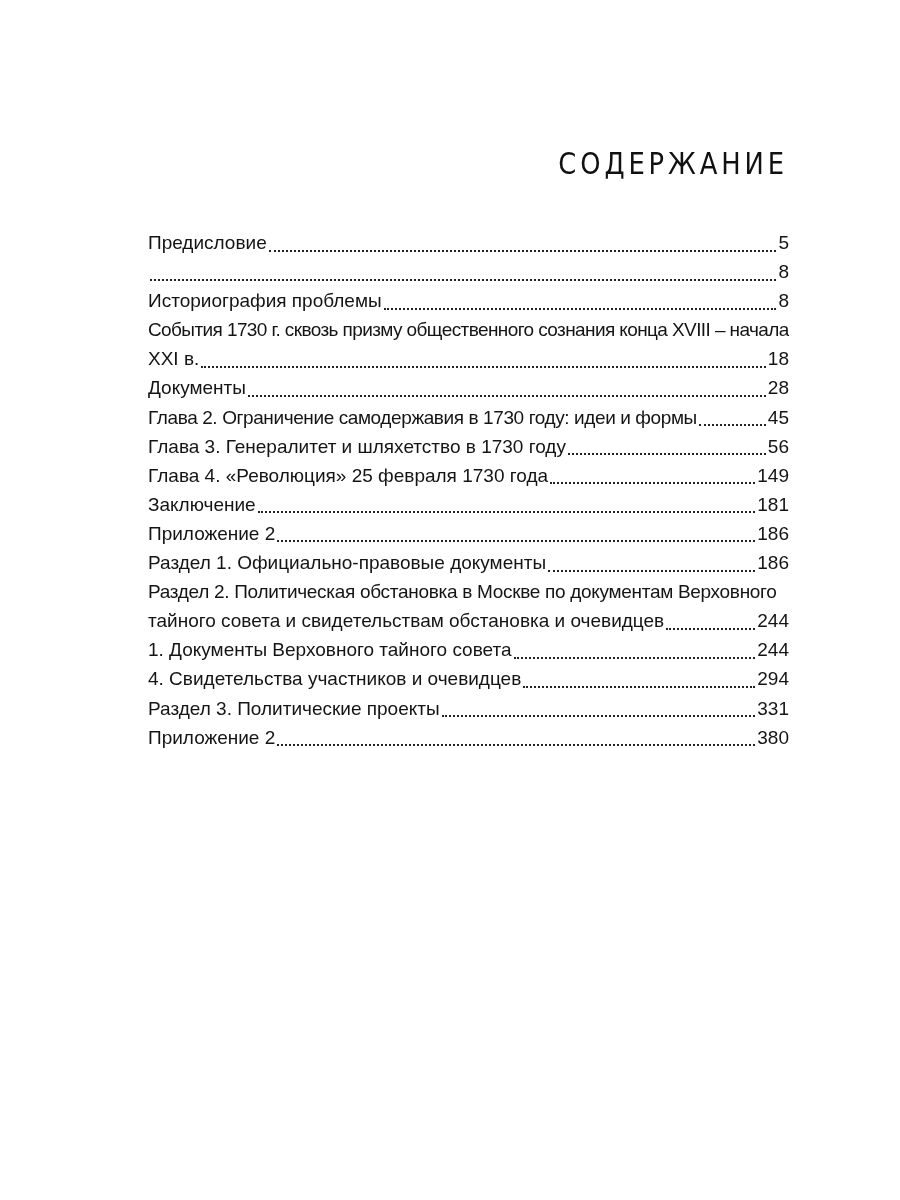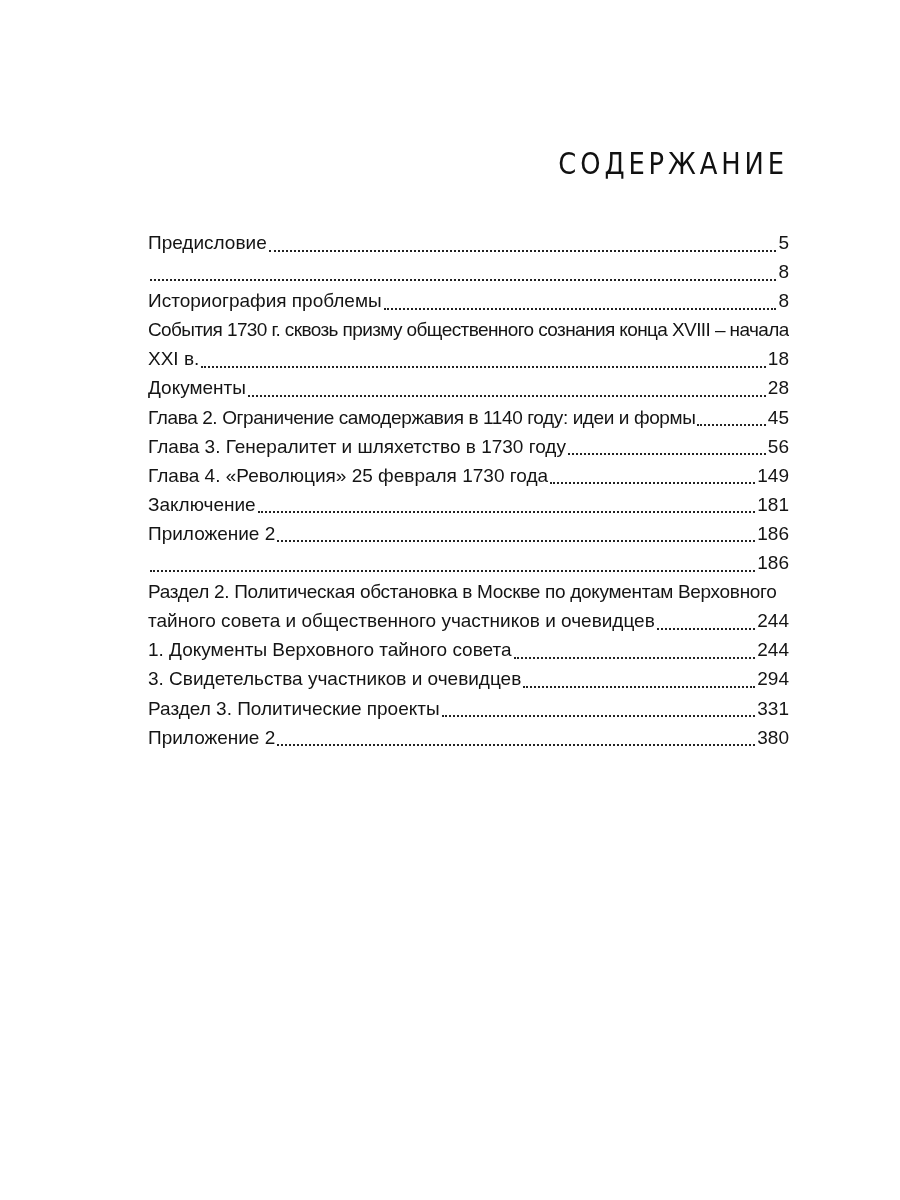--- a/index.html
+++ b/index.html
@@ -95,21 +95,21 @@
     <span class="page">18</span>
   </div>
 
   <div class="toc-row">
     <span class="label">Документы</span>
     <span class="leader"></span>
     <span class="page">28</span>
   </div>
 
   <div class="toc-row">
-    <span class="label" style="letter-spacing:-0.4px;">Глава 2. Ограничение самодержавия в 1140 году: идеи и формы</span>
+    <span class="label" style="letter-spacing:-0.4px;">Глава 2. Ограничение самодержавия в 1730 году: идеи и формы</span>
     <span class="leader"></span>
     <span class="page">45</span>
   </div>
 
   <div class="toc-row">
     <span class="label">Глава 3. Генералитет и шляхетство в 1730 году</span>
     <span class="leader"></span>
     <span class="page">56</span>
   </div>
 
@@ -125,41 +125,42 @@
     <span class="page">181</span>
   </div>
 
   <div class="toc-row">
     <span class="label">Приложение 2</span>
     <span class="leader"></span>
     <span class="page">186</span>
   </div>
 
   <div class="toc-row">
+    <span class="label">Раздел 1. Официально-правовые документы</span>
     <span class="leader"></span>
     <span class="page">186</span>
   </div>
 
   <div class="toc-row">
     <span class="label" style="letter-spacing:-0.3px;">Раздел 2. Политическая обстановка в Москве по документам Верховного</span>
   </div>
   <div class="toc-row">
-    <span class="label">тайного совета и общественного участников и очевидцев</span>
+    <span class="label">тайного совета и свидетельствам обстановка и очевидцев</span>
     <span class="leader"></span>
     <span class="page">244</span>
   </div>
 
   <div class="toc-row">
     <span class="label">1. Документы Верховного тайного совета</span>
     <span class="leader"></span>
     <span class="page">244</span>
   </div>
 
   <div class="toc-row">
-    <span class="label">3. Свидетельства участников и очевидцев</span>
+    <span class="label">4. Свидетельства участников и очевидцев</span>
     <span class="leader"></span>
     <span class="page">294</span>
   </div>
 
   <div class="toc-row">
     <span class="label">Раздел 3. Политические проекты</span>
     <span class="leader"></span>
     <span class="page">331</span>
   </div>
 

